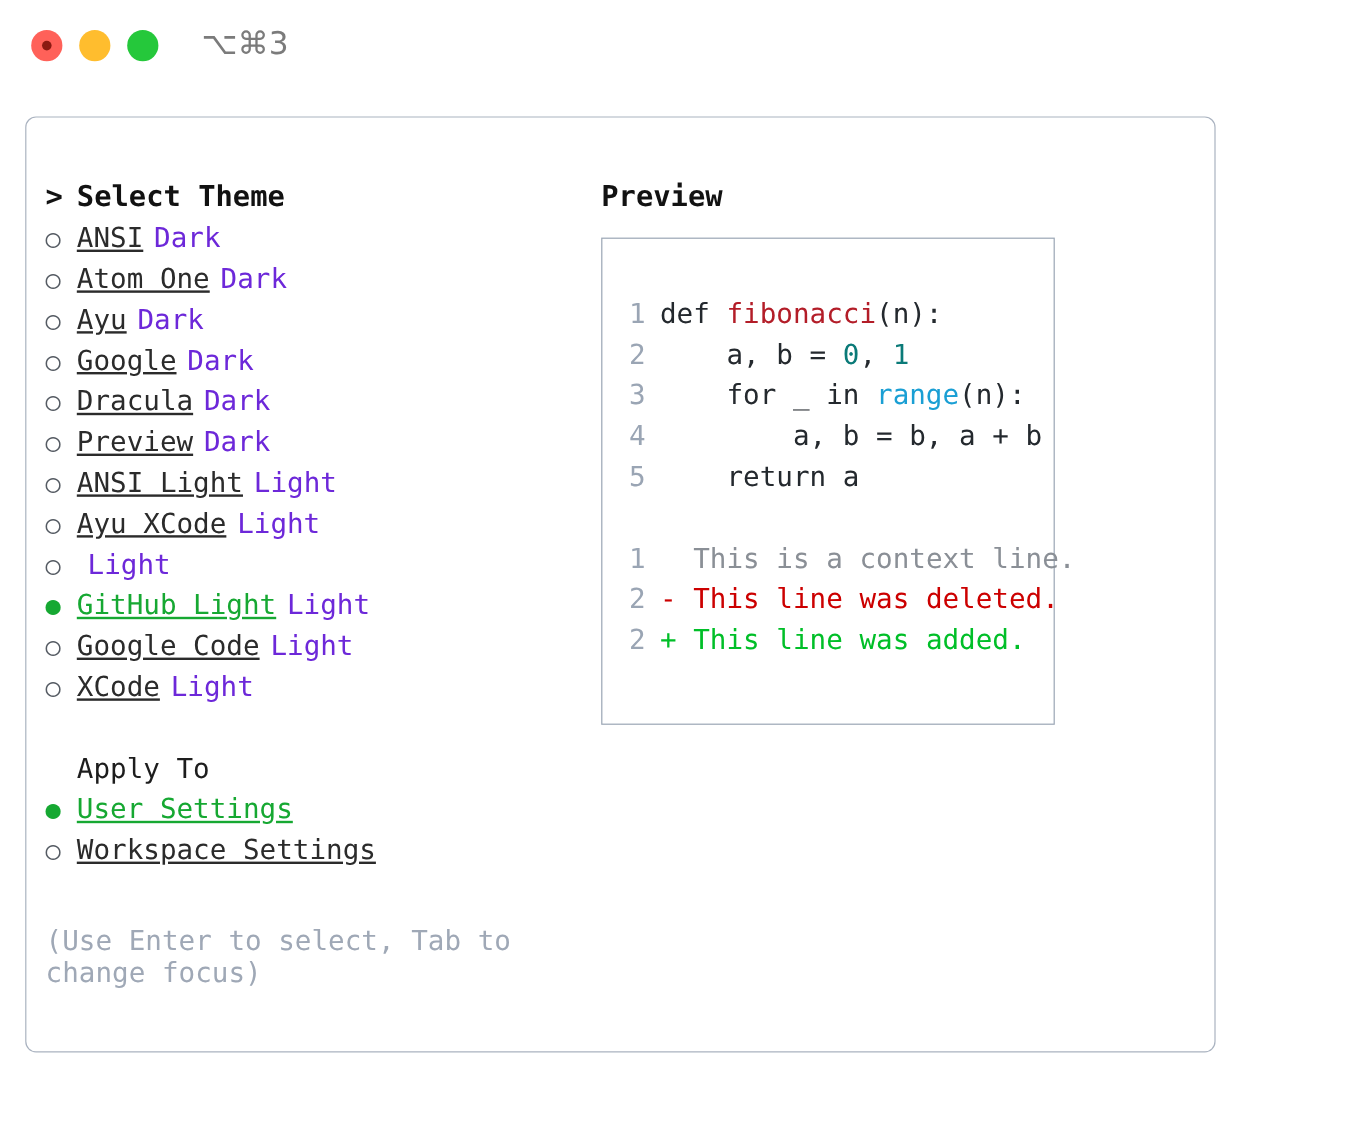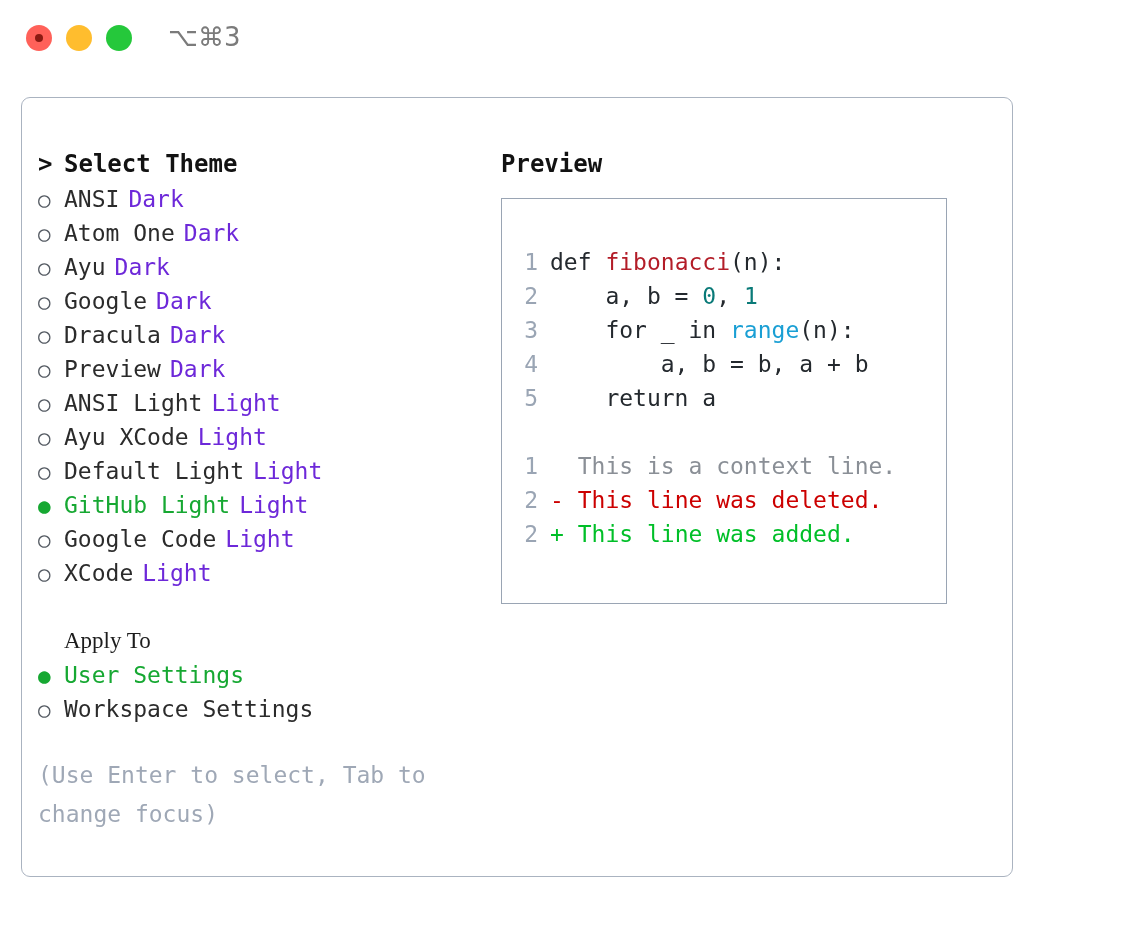--- a/index.html
+++ b/index.html
@@ -96,62 +96,61 @@
     font-size: 21px;
   }
   .bullet.sel { color: #16a832; }
   .header-row {
     font-weight: bold;
     color: #121212;
     height: 36px;
     font-size: 24px;
   }
   .header-row .bullet { color: #121212; font-weight: bold; font-size: 24px; }
-  .label { color: #2b2b2b; }
+  .label { color: #2b2b2b; text-decoration: underline; }
   .label.selected { color: #16a832; }
   .badge {
     color: #6d28d9;
     margin-left: 9px;
   }
   .section-title {
     color: #1d1d1d;
     font-size: 23px;
     height: 34px;
     display: flex;
     align-items: baseline;
-    font-family: Liberation Serif, serif;
   }
   .section-title .spacer {
     display: inline-block;
     width: 26px;
     flex: 0 0 26px;
   }
   .gap { height: 34px; }
   .hint {
-    margin-top: 26px;
+    margin-top: 42px;
     color: #9fa8b6;
     font-size: 23px;
-    line-height: 39px;
+    line-height: 26px;
     width: 405px;
   }
 
   
   .right-col {
     position: absolute;
     left: 479px; top: 52px;
     width: 500px;
   }
   .preview-title {
     font-size: 24px;
     font-weight: bold;
     color: #121212;
     margin-bottom: 20px;
   }
   .preview-box {
-    width: 446px;
+    width: 378px;
     height: 406px;
     border: 1.6px solid #9aa5b4;
     box-sizing: border-box;
     background: #ffffff;
     position: relative;
   }
   .code {
     position: absolute;
     left: 14px; top: 46px;
     font-size: 23px;
@@ -197,21 +196,21 @@
       </div>
       <div id="theme-list">
           <div class="row"><span class="bullet">○</span><span class="label">ANSI</span><span class="badge">Dark</span></div>
           <div class="row"><span class="bullet">○</span><span class="label">Atom One</span><span class="badge">Dark</span></div>
           <div class="row"><span class="bullet">○</span><span class="label">Ayu</span><span class="badge">Dark</span></div>
           <div class="row"><span class="bullet">○</span><span class="label">Google</span><span class="badge">Dark</span></div>
           <div class="row"><span class="bullet">○</span><span class="label">Dracula</span><span class="badge">Dark</span></div>
           <div class="row"><span class="bullet">○</span><span class="label">Preview</span><span class="badge">Dark</span></div>
           <div class="row"><span class="bullet">○</span><span class="label">ANSI Light</span><span class="badge">Light</span></div>
           <div class="row"><span class="bullet">○</span><span class="label">Ayu XCode</span><span class="badge">Light</span></div>
-          <div class="row"><span class="bullet">○</span><span class="label">Default Light</span><span class="badge">Light</span></div>
+          <div class="row"><span class="bullet">○</span><span class="badge">Light</span></div>
           <div class="row"><span class="bullet sel">●</span><span class="label selected">GitHub Light</span><span class="badge">Light</span></div>
           <div class="row"><span class="bullet">○</span><span class="label">Google Code</span><span class="badge">Light</span></div>
           <div class="row"><span class="bullet">○</span><span class="label">XCode</span><span class="badge">Light</span></div>
         </div>
 
       <div class="gap"></div>
 
       <div class="section-title">
         <span class="spacer"></span>
           <span>Apply To</span>

